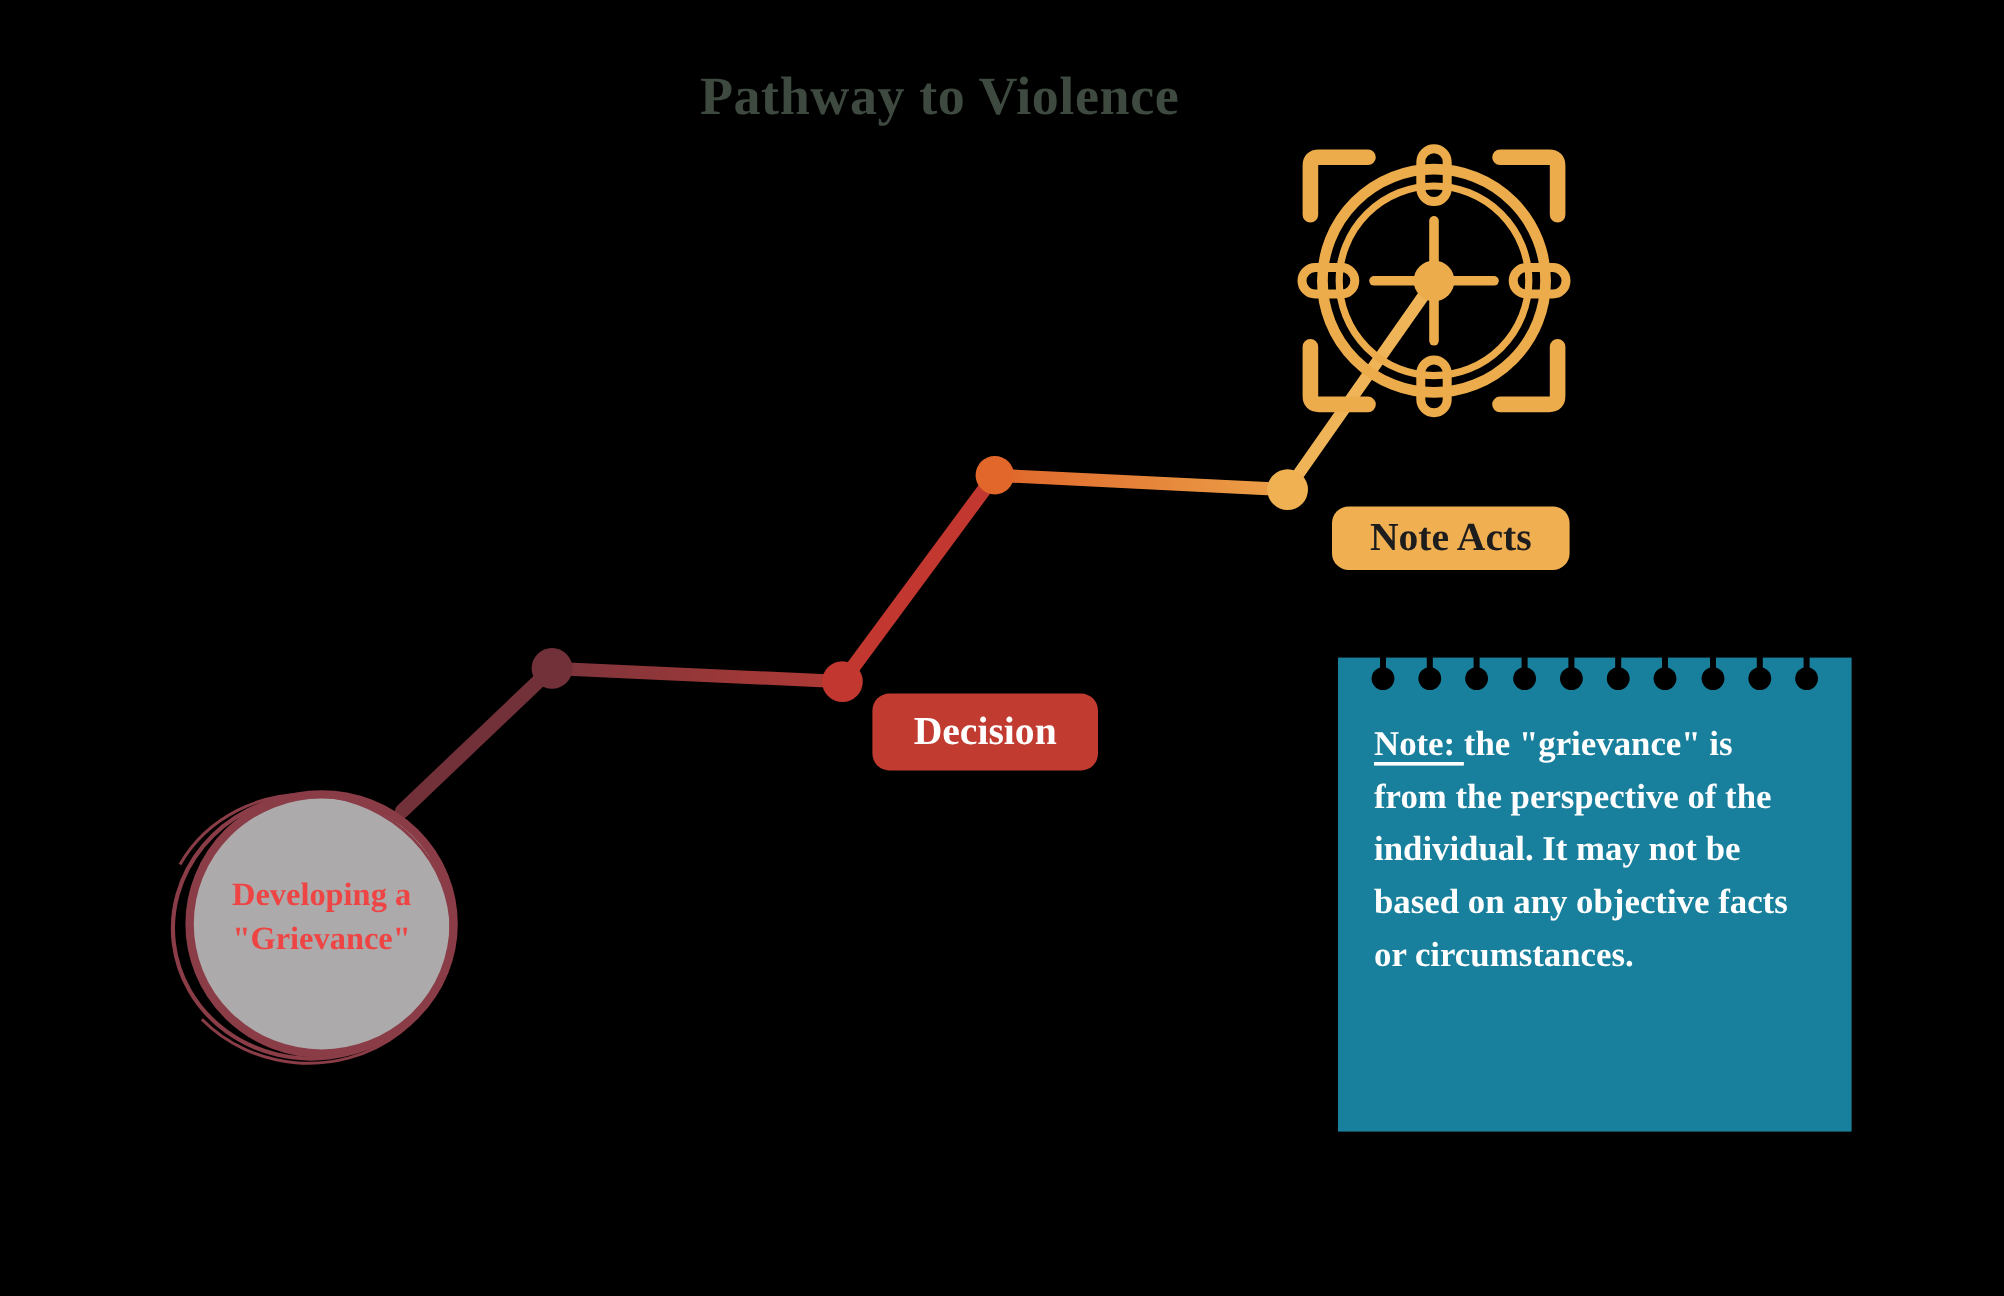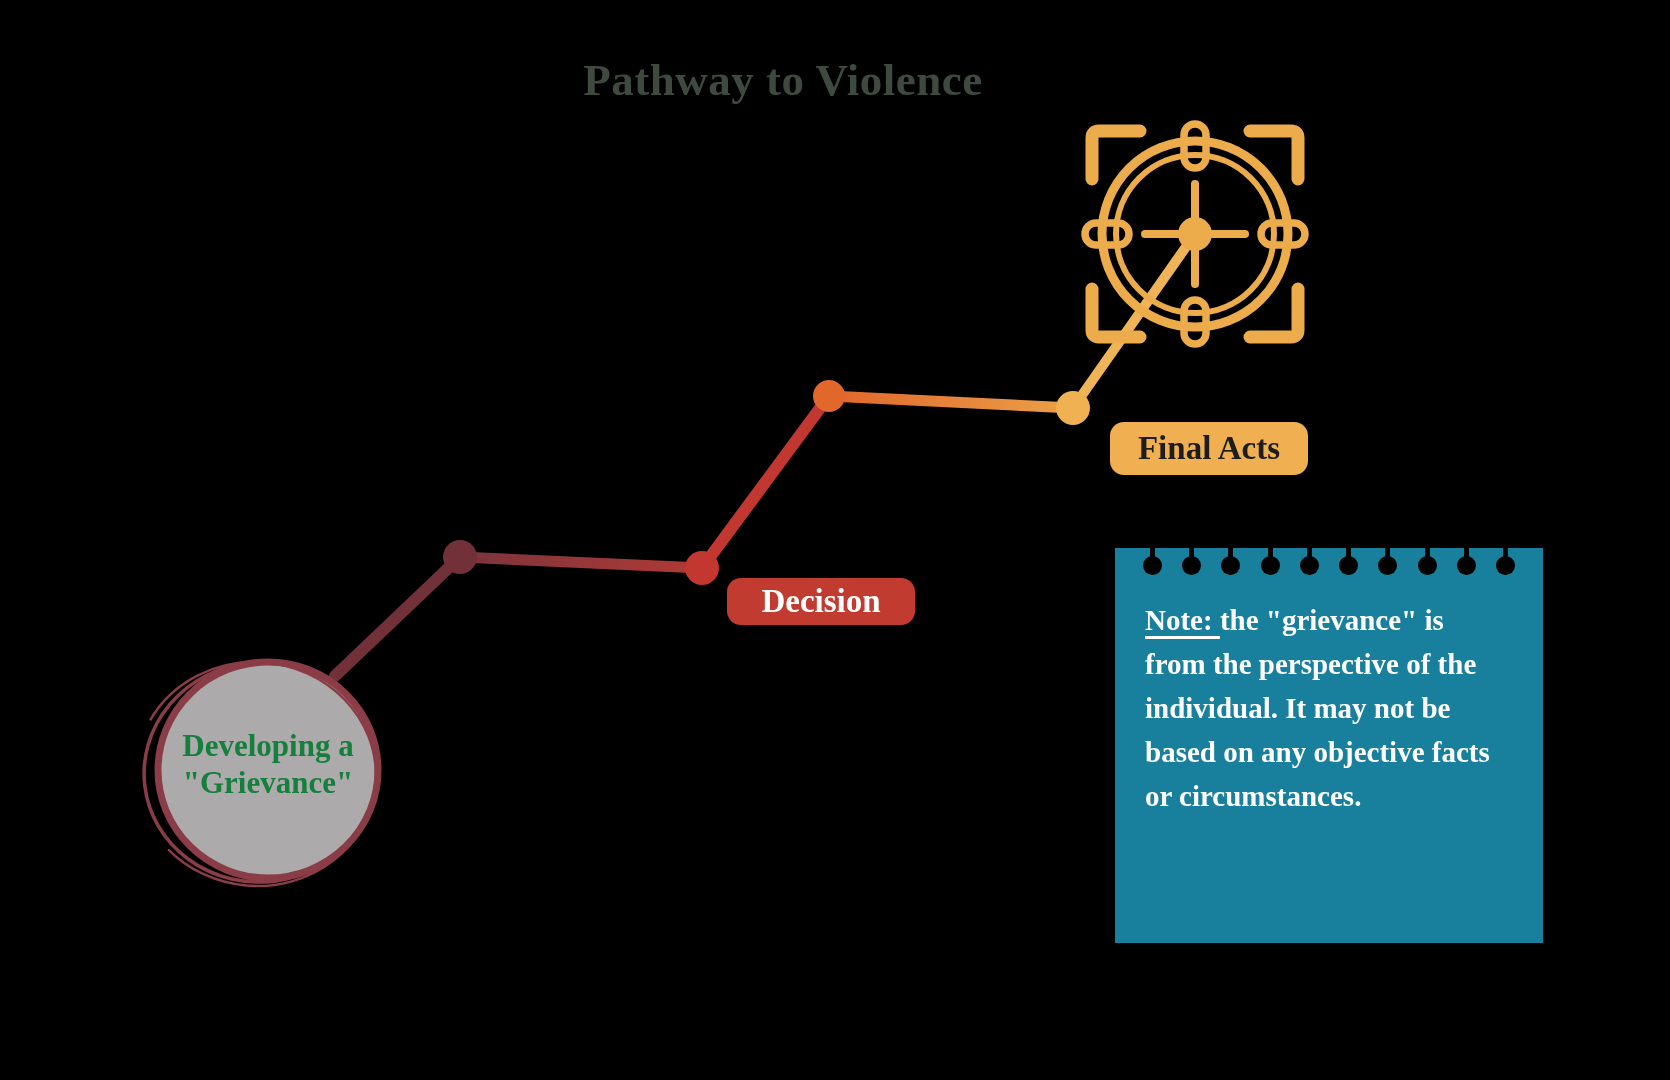--- a/index.html
+++ b/index.html
@@ -43,41 +43,41 @@
     justify-content: center;
     border-radius: 14px;
     font-weight: bold;
     font-size: 33px;
     white-space: nowrap;
   }
   .pill-decision {
     left: 727px;
     top: 578px;
     width: 188px;
-    height: 47px;
+    height: 64px;
     background: #C23B30;
     color: #FFFFFF;
   }
   .pill-final-acts {
     left: 1110px;
     top: 422px;
     width: 198px;
     height: 53px;
     background: #F0B052;
     color: #1D1D1D;
   }
   .grievance-label {
     position: absolute;
     left: 148px;
     top: 727px;
     width: 240px;
     text-align: center;
-    font-size: 31px;
-    font-weight: bold;
-    color: #15803d;
+    font-size: 27px;
+    font-weight: bold;
+    color: #ef4444;
     line-height: 37px;
   }
   .grievance-label span { display: block; }
   .note-box {
     position: absolute;
     left: 1115px;
     top: 548px;
     width: 428px;
     height: 395px;
     background: #187F9C;
@@ -187,21 +187,21 @@
 
     <div class="page-title">Pathway to Violence</div>
 
     <div class="grievance-label">
       <span>Developing a</span>
       <span>"Grievance"</span>
     </div>
 
     <div class="stage-pill pill-decision">Decision</div>
 
-    <div class="stage-pill pill-final-acts">Final Acts</div>
+    <div class="stage-pill pill-final-acts">Note Acts</div>
 
     <div class="note-box">
       <div class="note-holes">
         <div class="hole"></div>
         <div class="hole"></div>
         <div class="hole"></div>
         <div class="hole"></div>
         <div class="hole"></div>
         <div class="hole"></div>
         <div class="hole"></div>

